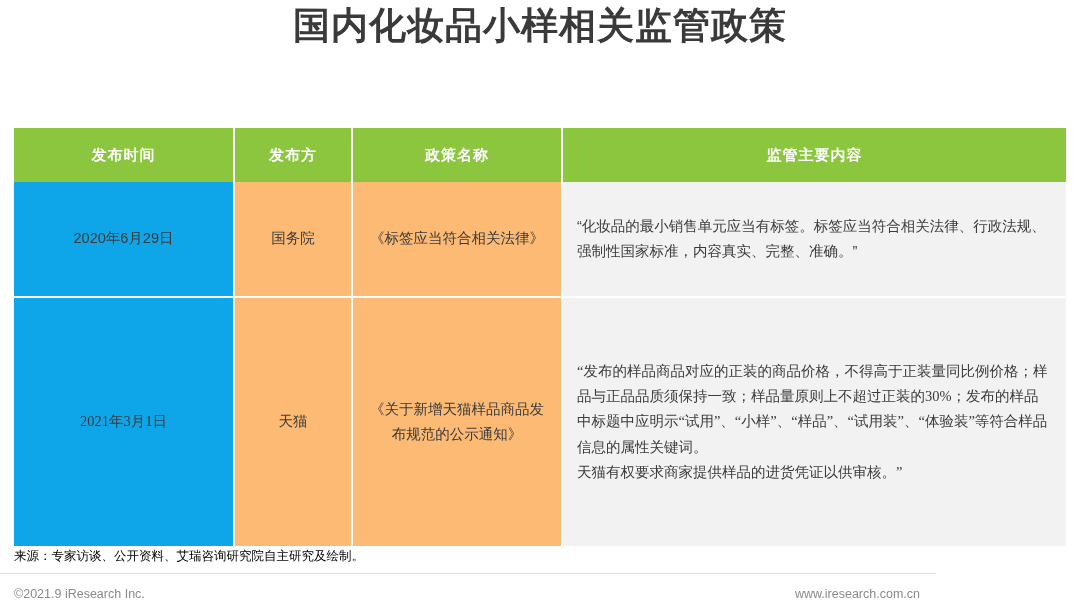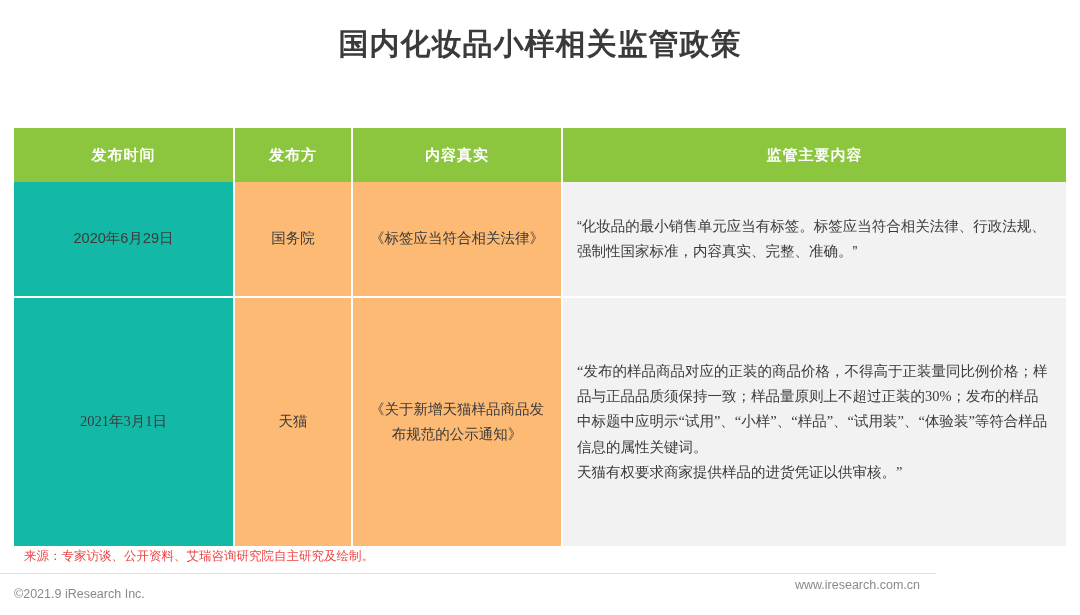--- a/index.html
+++ b/index.html
@@ -16,25 +16,25 @@
     overflow: hidden;
   }
   .page {
     width: 1080px;
     height: 615px;
     position: relative;
     box-sizing: border-box;
   }
   .title {
     text-align: center;
-    font-size: 30px;
+    font-size: 37px;
     font-weight: bold;
     color: #3a3a3a;
     letter-spacing: 1px;
-    padding-top: 24px;
+    padding-top: 2px;
     padding-bottom: 6px;
     line-height: 1.3;
   }
   .table-wrap {
     position: absolute;
     left: 14px;
     top: 128px;
     width: 1052px;
   }
   table.policy {
@@ -66,58 +66,58 @@
     line-height: 1.75;
   }
   table.policy td:last-child {
     border-right: none;
   }
   .col-time { width: 220px; }
   .col-publisher { width: 118px; }
   .col-name { width: 210px; }
   .col-content { width: auto; }
 
-  .cell-grey { background: #14b8a6; text-align: center; }
+  .cell-grey { background: #0ea5e9; text-align: center; }
   .cell-light { background: #fdba74; text-align: center; }
   .cell-content {
     background: #f2f2f2;
     text-align: left;
     padding-left: 22px;
     padding-right: 26px;
   }
   .row1 td { height: 94px; }
   .row2 td { height: 228px; font-family: Liberation Serif, serif; }
 
   .source {
     position: absolute;
-    left: 24px;
+    left: 14px;
     top: 548px;
     font-size: 12.5px;
-    color: #ef4444;
+    color: #000000;
   }
   .footer {
     position: absolute;
     left: 0;
     bottom: 0;
     width: 936px;
     height: 42px;
     border-top: 1px solid #e0e0e0;
     box-sizing: border-box;
   }
   .footer .left {
     position: absolute;
     left: 14px;
     top: 13px;
     font-size: 12.5px;
     color: #8a8a8a;
   }
   .footer .right {
     position: absolute;
     right: 16px;
-    top: 4px;
+    top: 13px;
     font-size: 12.5px;
     color: #8a8a8a;
   }
   .nowrap-pre { white-space: pre-line; }
 </style>
 </head>
 <body>
 
 <div class="page">
 
@@ -128,21 +128,21 @@
       <colgroup>
         <col class="col-time">
         <col class="col-publisher">
         <col class="col-name">
         <col class="col-content">
       </colgroup>
       <thead>
         <tr>
           <th>发布时间</th>
           <th>发布方</th>
-          <th>内容真实</th>
+          <th>政策名称</th>
           <th>监管主要内容</th>
         </tr>
       </thead>
       <tbody>
         <tr class="row1">
           <td class="cell-grey">2020年6月29日</td>
           <td class="cell-light">国务院</td>
           <td class="cell-light">《标签应当符合相关法律》</td>
           <td class="cell-content">“化妆品的最小销售单元应当有标签。标签应当符合相关法律、行政法规、强制性国家标准，内容真实、完整、准确。”</td>
         </tr>

